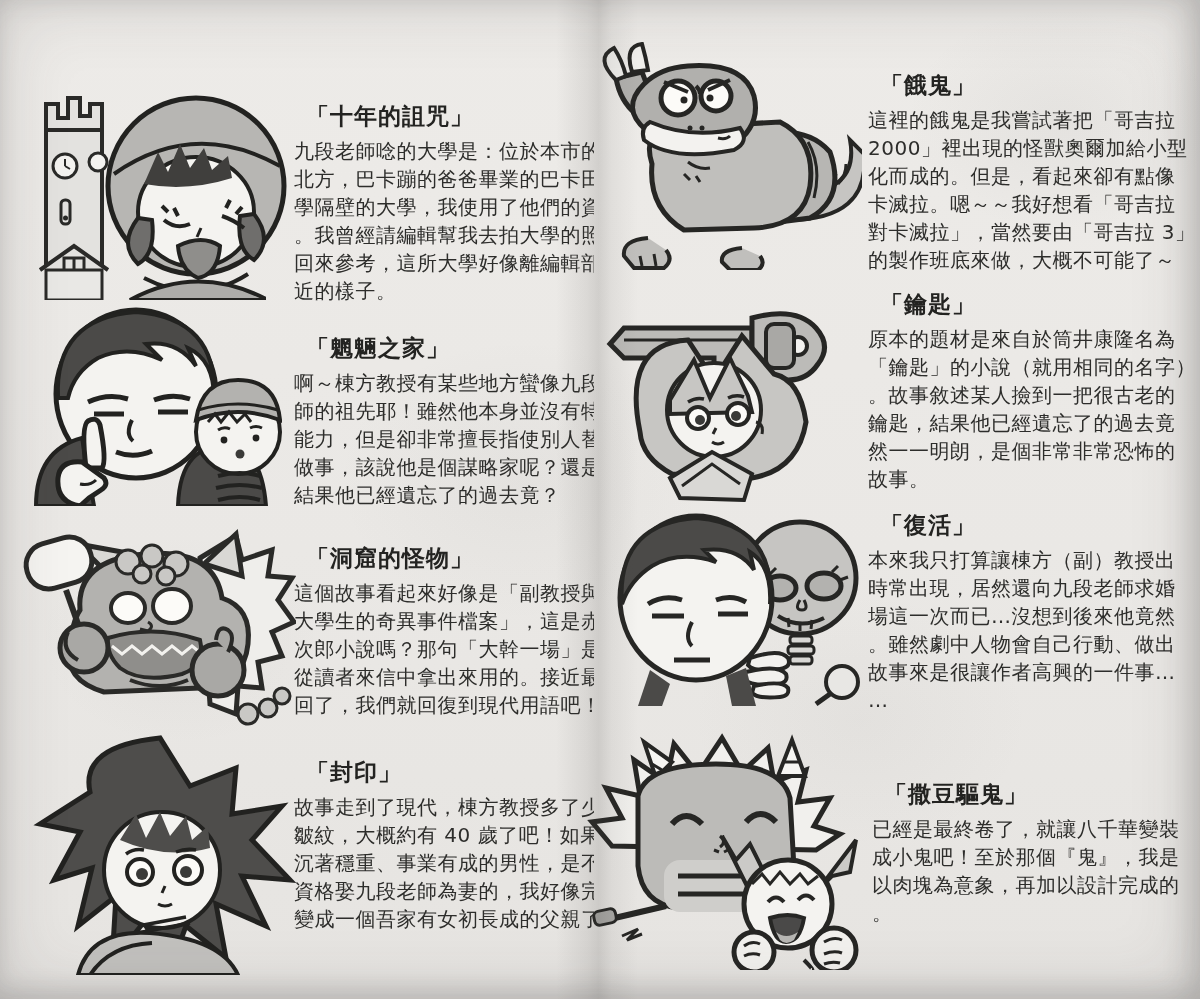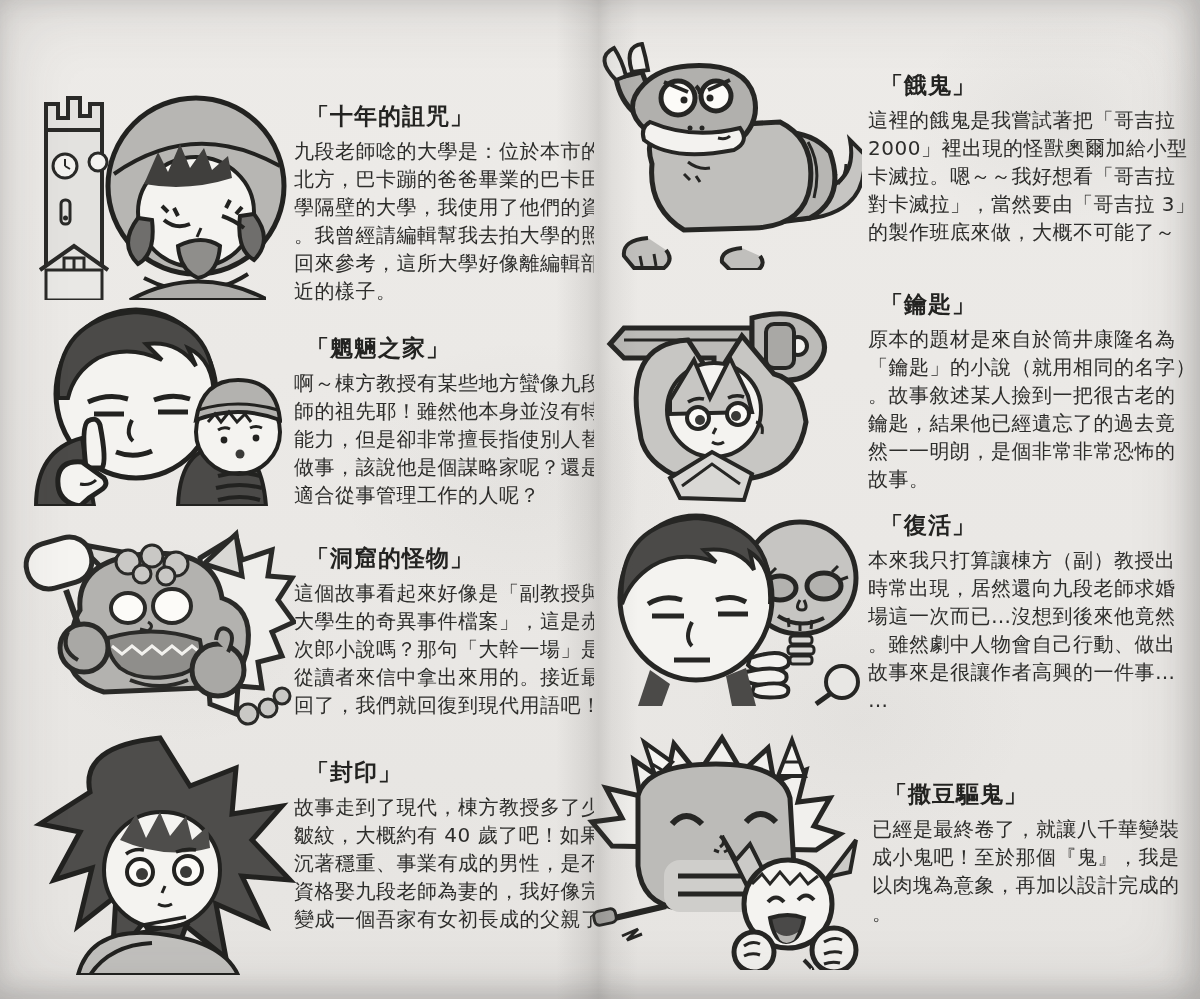--- a/index.html
+++ b/index.html
@@ -123,21 +123,21 @@
       </svg>
     </figure>
 
     <div class="txt txt-left" style="left:294px;top:333px;">
       <div class="ttl">「魍魎之家」</div>
       <div class="lines">
           <div class="tline">啊～棟方教授有某些地方蠻像九段</div>
           <div class="tline">師的祖先耶！雖然他本身並沒有特</div>
           <div class="tline">能力，但是卻非常擅長指使別人替</div>
           <div class="tline">做事，該說他是個謀略家呢？還是</div>
-          <div class="tline">適合從事管理工作的人呢？</div>
+          <div class="tline">結果他已經遺忘了的過去竟？</div>
         </div>
     </div>
 
     <figure class="illus" style="left:10px;top:518px;">
       <svg width="286" height="216" viewBox="0 0 286 216">
         <path d="M190,40 L226,18 L232,42 L262,32 L258,58 L282,60 L268,82 L284,104 L262,114 L272,138 L248,144 L252,170 L228,168 L226,196 L200,186 Z" fill="#efeeeb" stroke="#2a2a28" stroke-width="5"></path>
         <path d="M96,54 l-28,-28 l44,8 z" fill="#d9d8d5" stroke="#2a2a28" stroke-width="5"></path>
         <path d="M194,46 l32,-30 l6,42 z" fill="#d9d8d5" stroke="#2a2a28" stroke-width="5"></path>
         <path d="M70,92 q-4,-50 64,-56 q70,-6 78,44 q30,10 26,46 q-4,40 -48,44 l-96,4 q-40,-12 -34,-44 q2,-26 10,-38 z" fill="#b3b2af" stroke="#2a2a28" stroke-width="5"></path>
         <g fill="#c9c8c5" stroke="#2a2a28" stroke-width="3">
@@ -237,20 +237,21 @@
         <path d="M150,206 q-22,2 -20,14 l8,8 h28 q8,-6 2,-14" fill="#c0bfbc" stroke="#262624" stroke-width="4"></path>
         <path d="M96,120 q10,8 22,6 M92,132 l6,6 M104,134 l4,6" stroke="#262624" stroke-width="3" fill="none"></path>
       </svg>
     </figure>
 
     <div class="txt txt-right" style="left:283px;top:70px;">
       <div class="ttl">「餓鬼」</div>
       <div class="lines">
           <div class="tline">這裡的餓鬼是我嘗試著把「哥吉拉</div>
           <div class="tline">2000」裡出現的怪獸奧爾加給小型</div>
+          <div class="tline">化而成的。但是，看起來卻有點像</div>
           <div class="tline">卡滅拉。嗯～～我好想看「哥吉拉</div>
           <div class="tline">對卡滅拉」，當然要由「哥吉拉 3」</div>
           <div class="tline">的製作班底來做，大概不可能了～</div>
         </div>
     </div>
 
     <figure class="illus" style="left:15px;top:280px;">
       <svg width="252" height="222" viewBox="0 0 252 222">
         <g>
           <path d="M10,64 L24,48 H152 V78 H130 V94 H114 V78 H98 V94 H82 V78 H66 V94 H50 V78 H24 Z" fill="#bcbbb8" stroke="#262624" stroke-width="5"></path>

